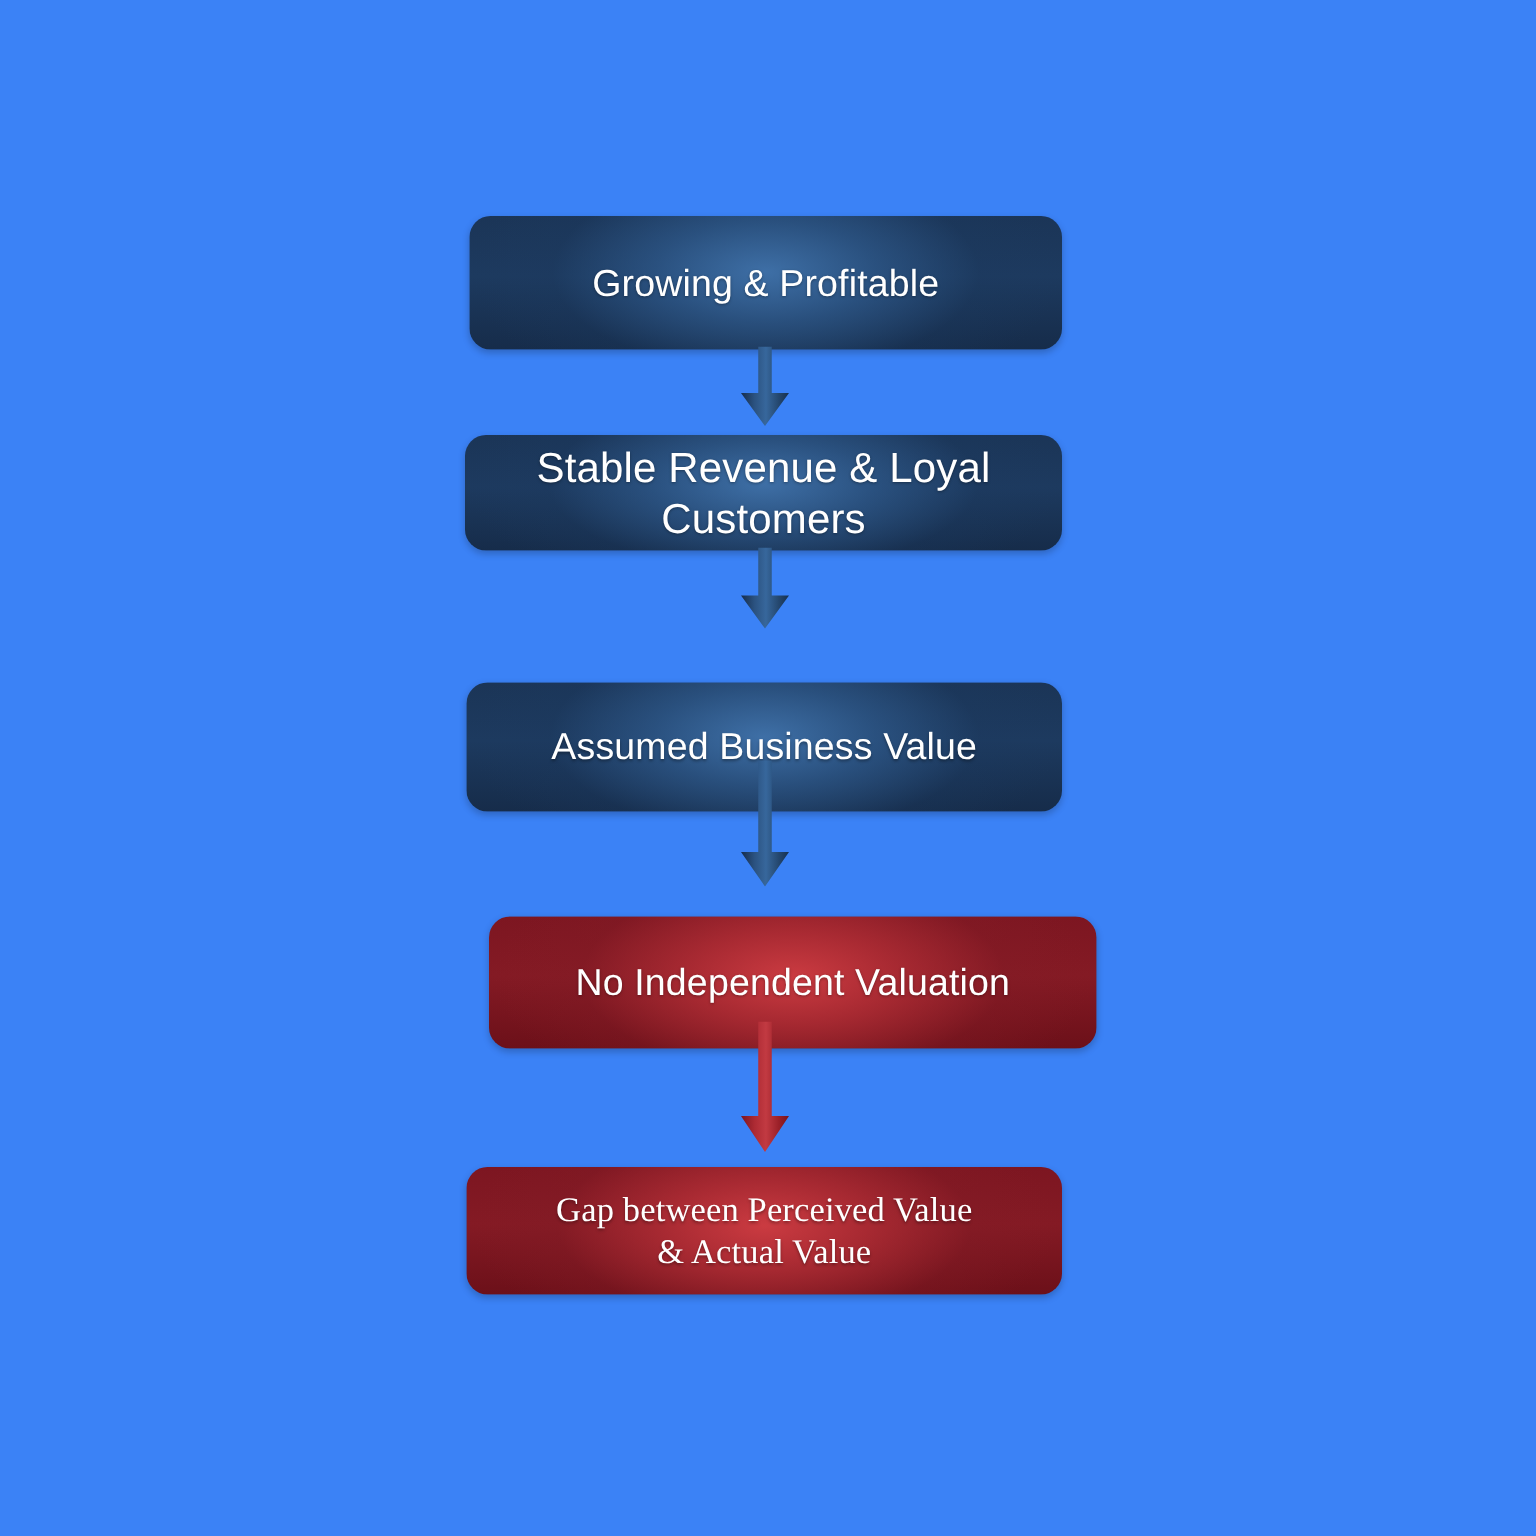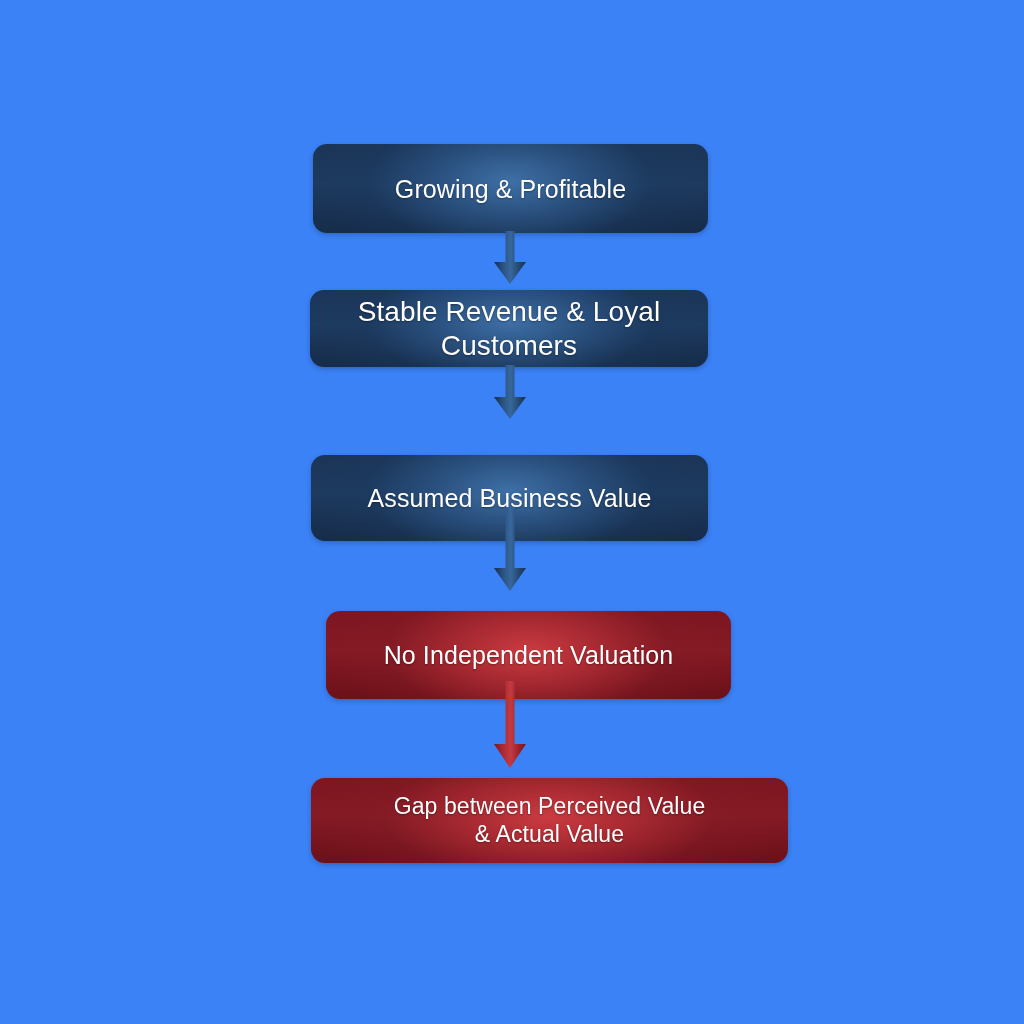--- a/index.html
+++ b/index.html
@@ -138,18 +138,18 @@
   <div class="node red" style="left:326px; top:595px; width:405px; height:88px; font-size:25px;margin-top:16px;">
     <span class="node-label">No Independent Valuation</span>
   </div>
 
   <div class="arrow" style="left:493px; top:681px; width:34px; height:88px;">
     <svg viewBox="0 0 34 88" preserveAspectRatio="none">
       <path d="M12.5 0 H21.5 V63 H33 L17 87 L1 63 H12.5 Z" fill="url(#gradArrowRed)"></path>
     </svg>
   </div>
 
-  <div class="node red" style="left:311px; top:778px; width:477px; height:85px; font-size:23px;">
+  <div class="node red" style="left:311px; top:778px; width:397px; height:85px; font-size:23px;font-family:Liberation Serif, serif;">
     <span class="node-label">Gap between Perceived Value
 &amp; Actual Value</span>
   </div>
 
 </div>
 
 </body></html>

